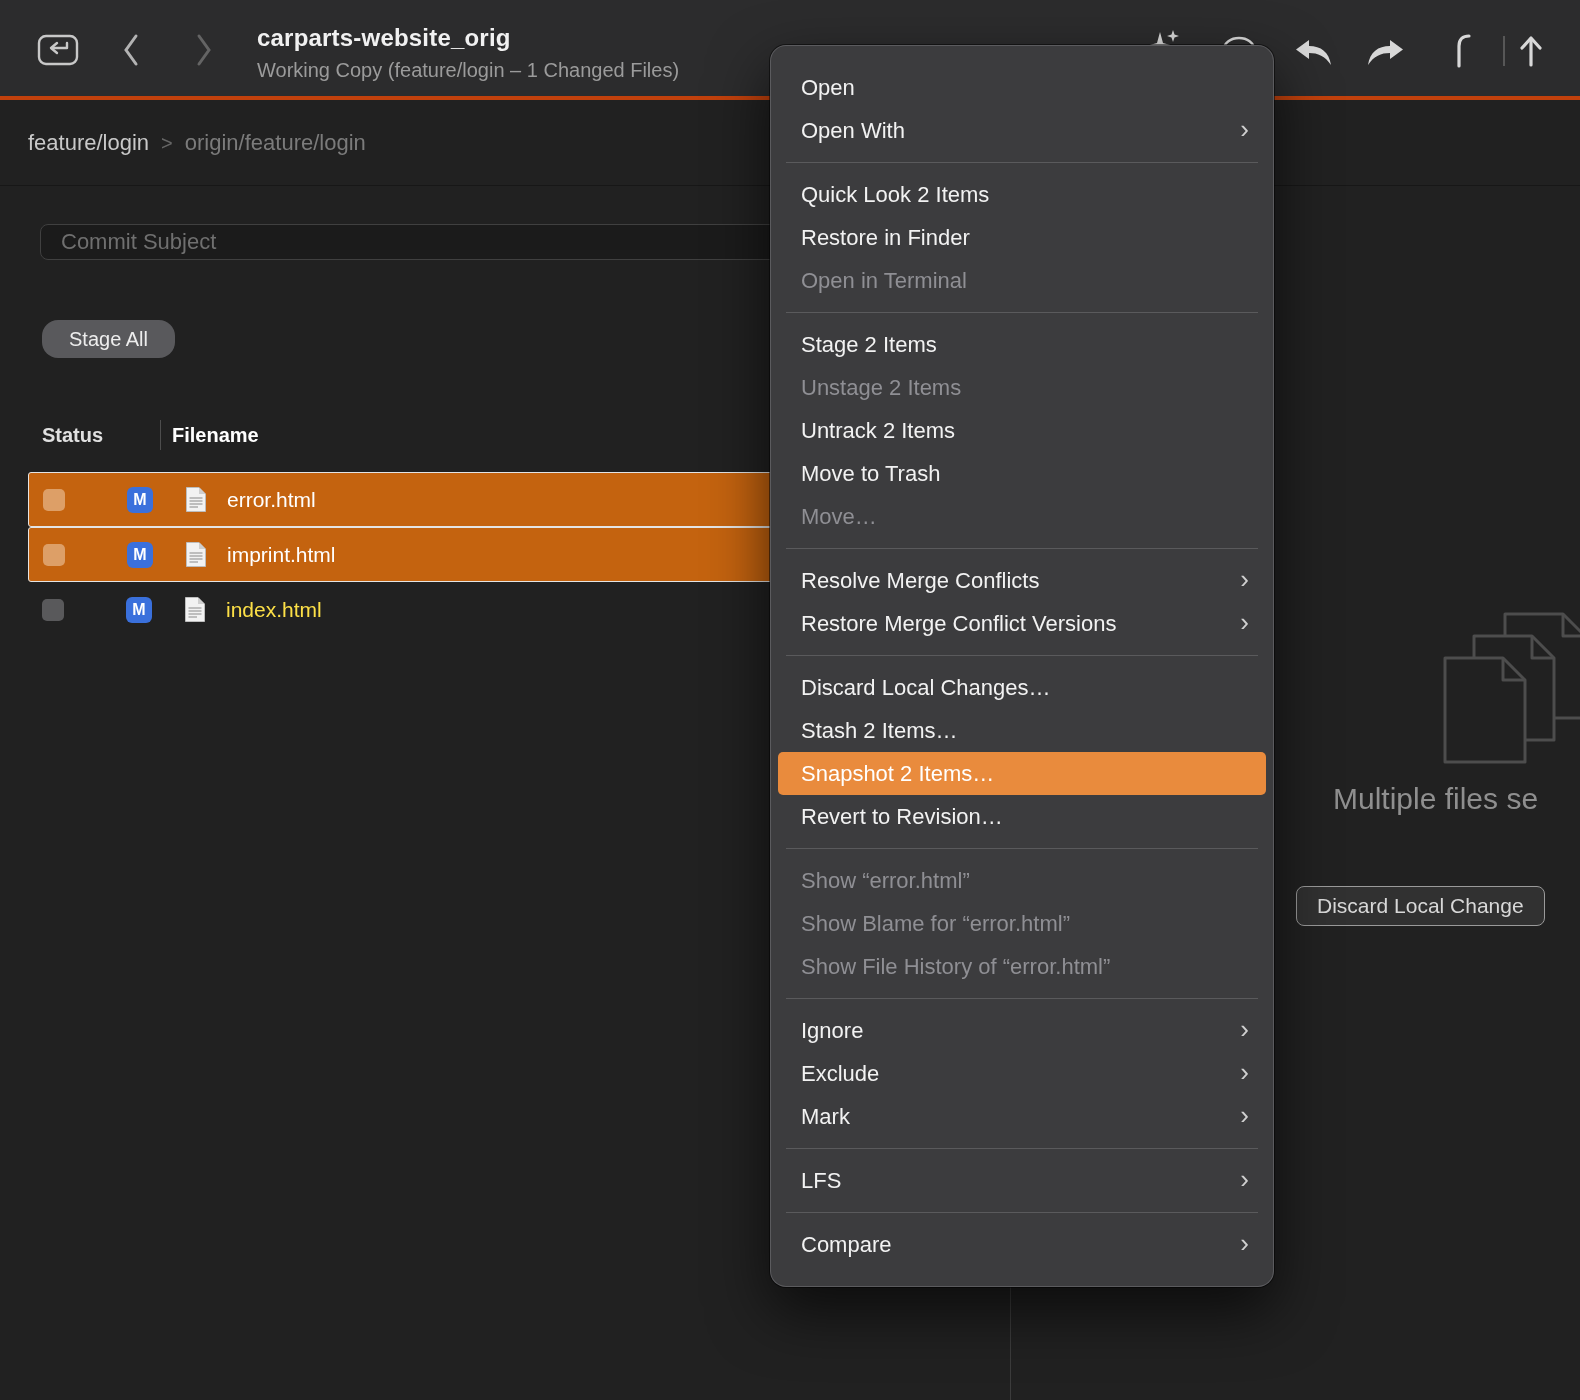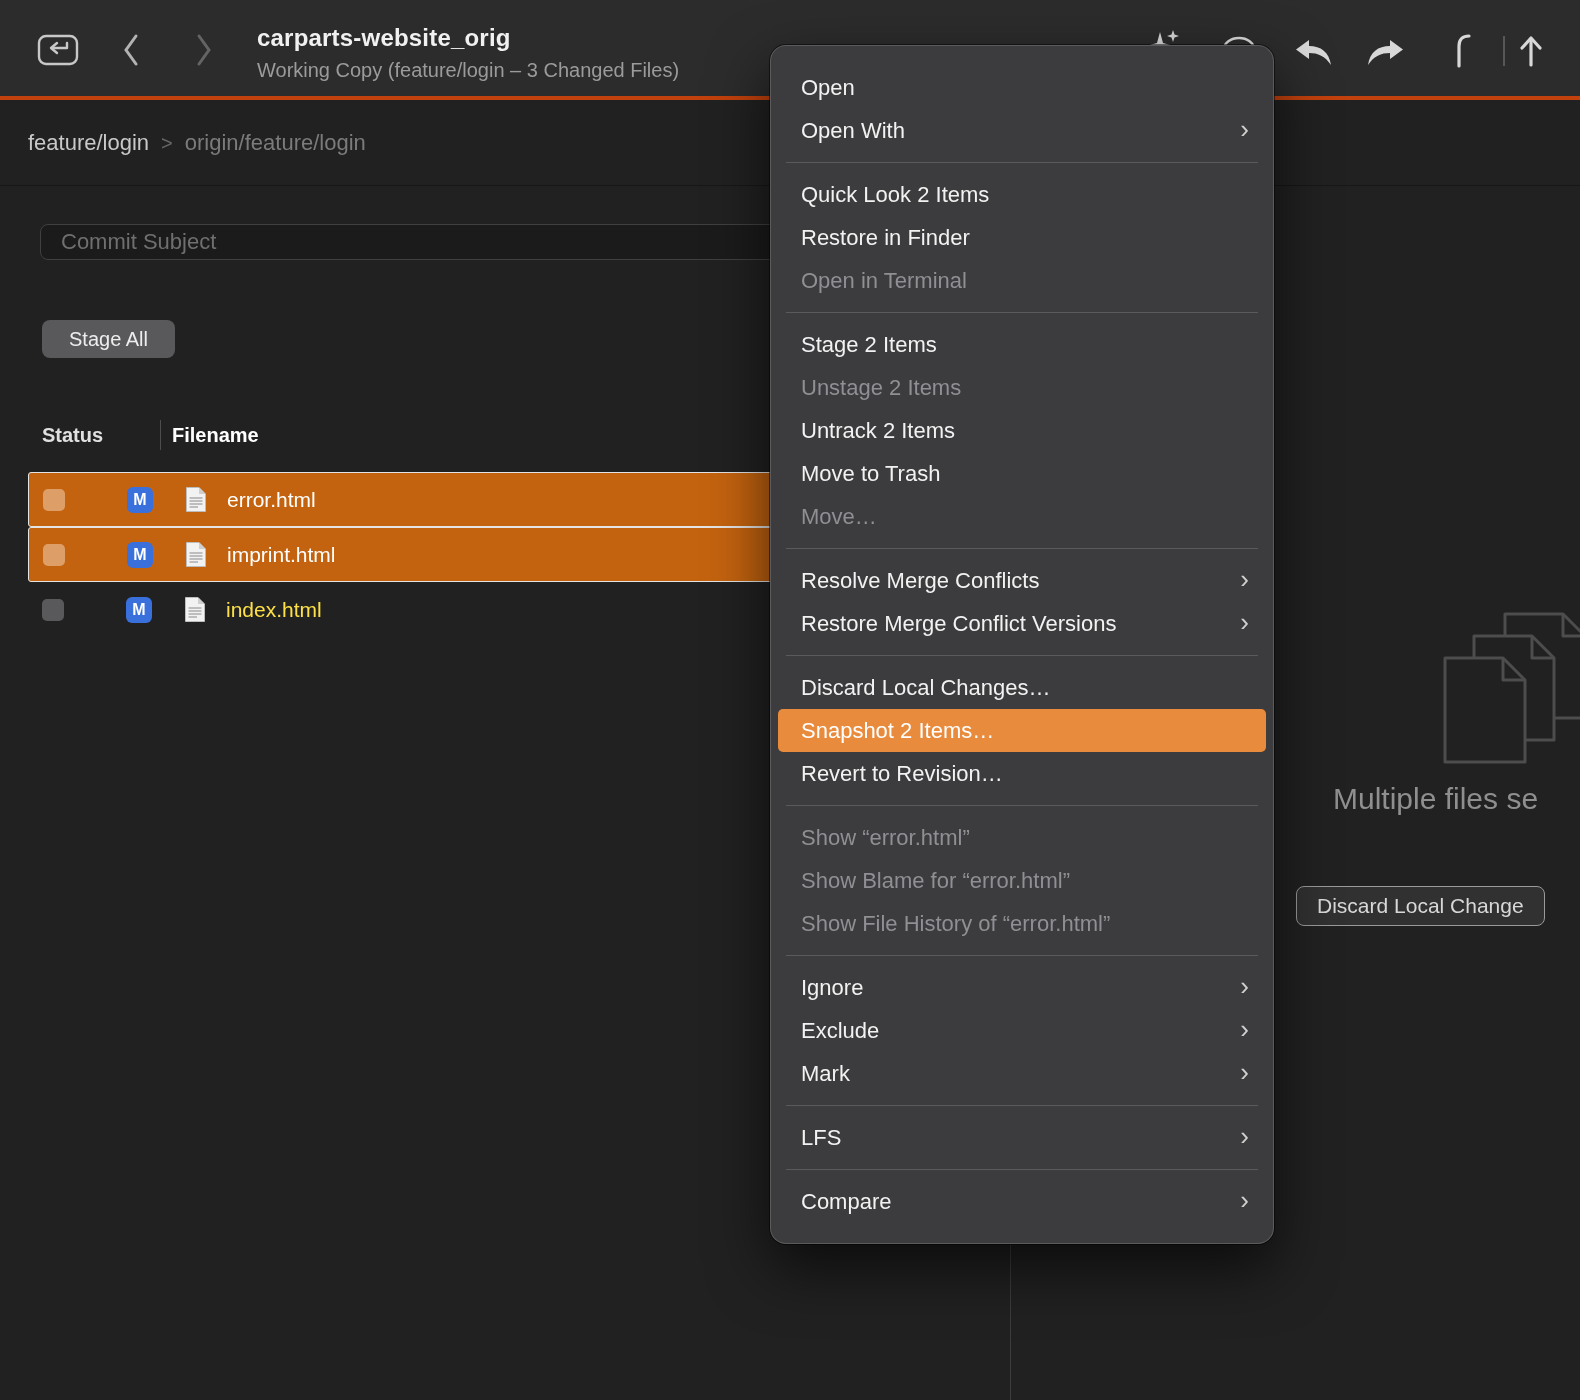--- a/index.html
+++ b/index.html
@@ -40,21 +40,21 @@
   
   .commit-input {
     position: absolute; left: 40px; top: 224px; width: 945px; height: 36px;
     background: #1b1b1b; border: 1px solid #404040; border-radius: 8px;
     color: #e8e8e8; font-size: 22px; font-family: "Liberation Sans", sans-serif;
     padding: 0 20px; outline: none; z-index: 1;
   }
   .commit-input::placeholder { color: #6f6f6f; }
   .stage-all {
     position: absolute; left: 42px; top: 320px; height: 38px; padding: 0 27px;
-    background: #59595c; border: none; border-radius: 8px;
+    background: #59595c; border: none; border-radius: 16px;
     color: #ededed; font-size: 20px; font-family: "Liberation Sans", sans-serif;
     cursor: pointer; z-index: 1;
   }
 
   
   .thead { position: absolute; left: 0; top: 420px; height: 34px; z-index: 1; }
   .col-status { position: absolute; left: 42px; top: 4px; font-size: 20px; font-weight: 600; color: #e0e0e0; }
   .col-div { position: absolute; left: 160px; top: 0px; width: 1px; height: 30px; background: #4d4d4d; cursor: col-resize; }
   .col-filename { position: absolute; left: 172px; top: 4px; font-size: 20px; font-weight: 700; color: #ffffff; }
 
@@ -122,21 +122,21 @@
         <polyline points="14,3 4,17 14,31" fill="none" stroke="#b3b3b3" stroke-width="3" stroke-linecap="round"></polyline>
       </svg>
     </span>
     <span class="nav fwd">
       <svg width="20" height="34" viewBox="0 0 20 34">
         <polyline points="6,3 16,17 6,31" fill="none" stroke="#646464" stroke-width="3" stroke-linecap="round"></polyline>
       </svg>
     </span>
     <div class="title-wrap">
       <div class="win-title">carparts-website_orig</div>
-      <div class="win-subtitle">Working Copy (feature/login – 3 Changed Files)</div>
+      <div class="win-subtitle">Working Copy (feature/login – 1 Changed Files)</div>
     </div>
 
     <span class="tb-icon" style="left:1140px; top:28px;">
       <svg width="40" height="34" viewBox="0 0 40 34">
         <path d="M20 4 L23 15 L34 18 L23 21 L20 32 L17 21 L6 18 L17 15 Z" fill="#d8d8d8"></path>
         <path d="M33 2 L34.5 6.5 L39 8 L34.5 9.5 L33 14 L31.5 9.5 L27 8 L31.5 6.5 Z" fill="#d8d8d8"></path>
       </svg>
     </span>
     <span class="tb-icon" style="left:1222px; top:36px;">
       <svg width="34" height="26" viewBox="0 0 34 26">
@@ -307,20 +307,24 @@
   </div>
         <div class="menu-item">
     <span class="mi-label">Restore Merge Conflict Versions</span>
     <span class="chev">›</span>
   </div>
         <div class="menu-sep"></div>
         <div class="menu-item">
     <span class="mi-label">Discard Local Changes…</span>
     <span class="chev" style="visibility: hidden;"></span>
   </div>
+        <div class="menu-item">
+    <span class="mi-label">Stash 2 Items…</span>
+    <span class="chev" style="visibility: hidden;"></span>
+  </div>
         <div class="menu-item highlighted">
     <span class="mi-label">Snapshot 2 Items…</span>
     <span class="chev" style="visibility: hidden;"></span>
   </div>
         <div class="menu-item">
     <span class="mi-label">Revert to Revision…</span>
     <span class="chev" style="visibility: hidden;"></span>
   </div>
         <div class="menu-sep"></div>
         <div class="menu-item disabled">

